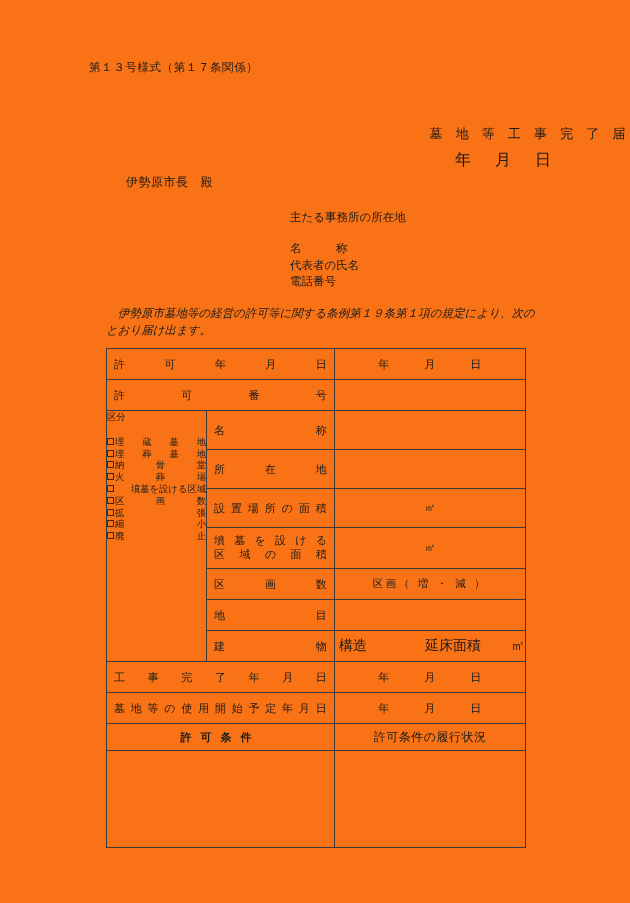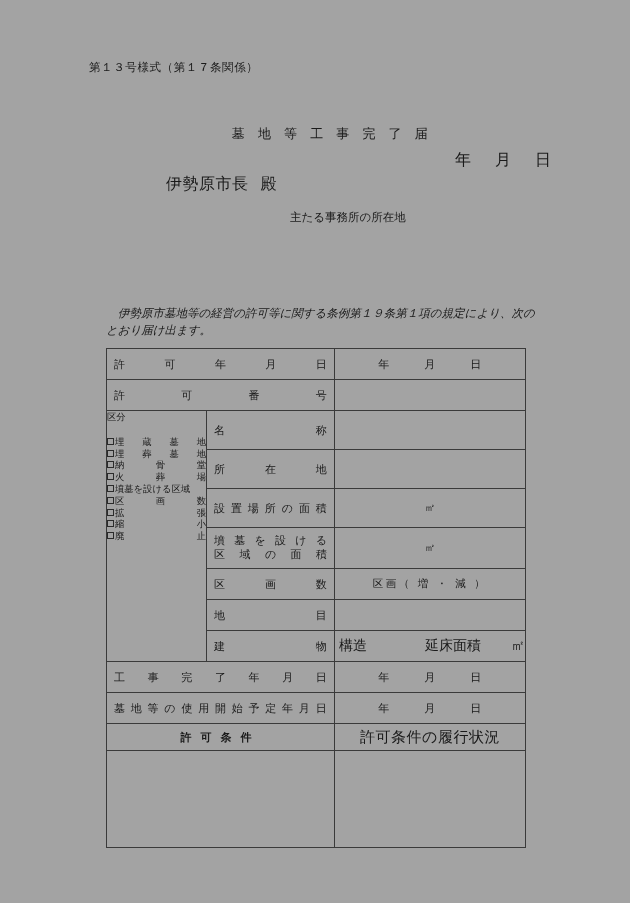--- a/index.html
+++ b/index.html
@@ -11,62 +11,61 @@
     width: 630px;
     height: 903px;
     position: relative;
     font-family: "DejaVu Serif", "Liberation Serif", serif;
     color: #1a1a1a;
     overflow: hidden;
   }
   .page {
     position: absolute;
     inset: 0;
-    background: #a3a3a3;
+    background: #f97316;
   }
 
   
   .form-no {
     position: absolute;
     left: 89px;
     top: 60px;
     font-size: 11.5px;
     letter-spacing: 0.6px;
     white-space: nowrap;
   }
   .doc-title {
     position: absolute;
     left: 0;
     right: 0;
     top: 125px;
-    text-align: center;
+    text-align: right;
     font-size: 13px;
     letter-spacing: 4.5px;
     padding-left: 34px;
     white-space: nowrap;
   }
   .date-line {
     position: absolute;
     left: 455px;
     top: 150px;
     font-size: 16px;
     white-space: nowrap;
   }
   .date-line span { display: inline-block; }
   .date-line .y { width: 40px; }
   .date-line .m { width: 40px; }
 
   .addressee {
     position: absolute;
     left: 126px;
     top: 174px;
-    font-size: 16px;
+    font-size: 12px;
     letter-spacing: 0.5px;
     white-space: nowrap;
-    margin-left: 40px;
   }
   .addressee .hon { margin-left: 12px; }
 
   .applicant {
     position: absolute;
     left: 290px;
     top: 208px;
     font-size: 11.5px;
     line-height: 18px;
     white-space: nowrap;
@@ -148,21 +147,21 @@
     margin-right: 1px;
     margin-top: 2px;
     flex: 0 0 auto;
     box-sizing: border-box;
   }
   .kubun .lbl {
     display: flex;
     justify-content: space-between;
     flex: 1 1 auto;
   }
-  .kubun .lbl.tight { justify-content: flex-start; letter-spacing: 0px; }
+  .kubun .lbl.tight { justify-content: flex-end; letter-spacing: 0px; }
 
   .unit-cell {
     text-align: center;
     padding-right: 40px;
     font-size: 10.5px;
   }
   .ku-cell {
     text-align: center;
     padding-right: 18px;
     letter-spacing: 2.5px;
@@ -188,21 +187,21 @@
 
   .cond-head {
     text-align: center;
     letter-spacing: 9px;
     padding-left: 9px;
     font-weight: bold;
   }
   .cond-head2 {
     text-align: center;
     letter-spacing: 0.5px;
-    font-size: 15px;
+    font-size: 12px;
   }
   .cond-cell {
     height: 26px !important;
     border-bottom: 1px dashed #6a6a6a !important;
   }
   .cond-body { height: 96px !important; }
 </style>
 </head>
 <body>
 
@@ -215,20 +214,25 @@
   <div class="date-line">
     <span class="y">年</span><span class="m">月</span><span>日</span>
   </div>
 
   <div class="addressee">
     <span>伊勢原市長</span><span class="hon">殿</span>
   </div>
 
   <div class="applicant">主たる事務所の所在地</div>
 
+  <div class="applicant-block">
+    <div>名　　　称</div>
+    <div>代表者の氏名</div>
+    <div>電話番号</div>
+  </div>
 
   <div class="body-text">伊勢原市墓地等の経営の許可等に関する条例第１９条第１項の規定により、次のとおり届け出ます。</div>
 
   <table class="form-table">
     <colgroup>
       <col style="width:100px">
       <col style="width:128px">
       <col style="width:191px">
     </colgroup>
     <tbody>

